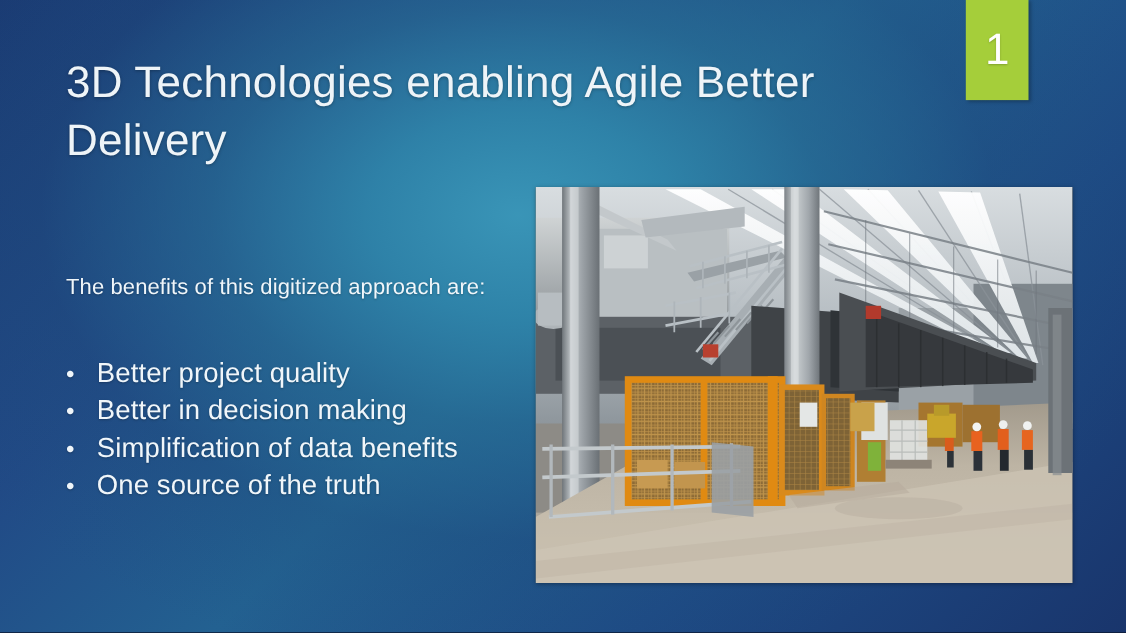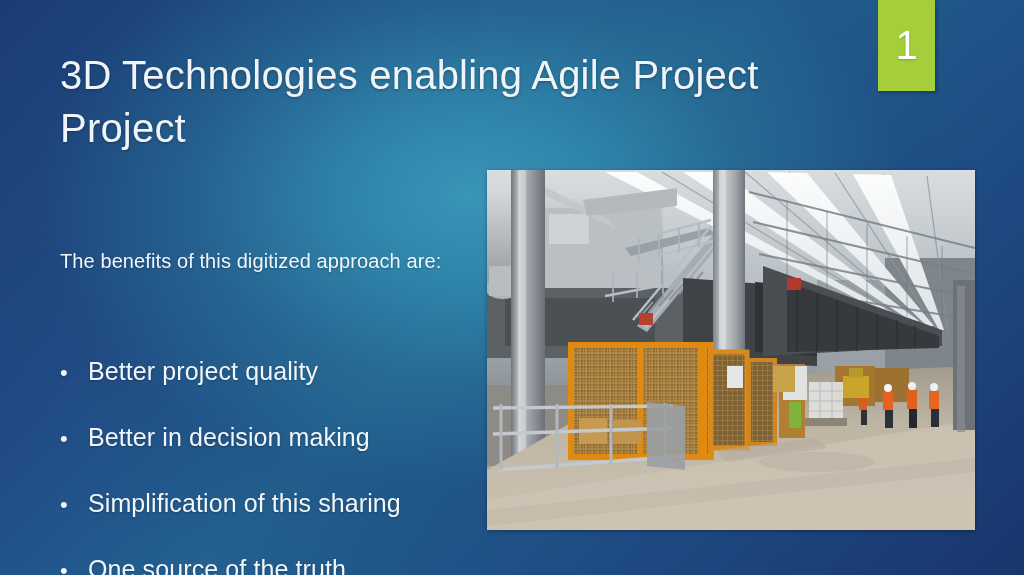--- a/index.html
+++ b/index.html
@@ -89,21 +89,21 @@
     letter-spacing: 0.1px;
     text-shadow: 0 1px 2px rgba(0,0,0,0.26);
   }
   .bullet-list .dot {
     flex: 0 0 auto;
     width: 28px;
     color: #f0f6fa;
     font-size: 22px;
     line-height: 1.36;
   }
-  .bullet-list .txt { flex: 1 1 auto; margin-top: 32px; }
+  .bullet-list .txt { flex: 1 1 auto; }
 
   
   .photo {
     position: absolute;
     left: 487px;
     top: 170px;
     width: 488px;
     height: 360px;
     overflow: hidden;
     background: #8d8b86;
@@ -113,36 +113,36 @@
 </style>
 </head>
 <body>
 
 <div class="slide">
 
   <div class="number-badge">
     <span class="num">1</span>
   </div>
 
-  <h1 class="slide-title">3D Technologies enabling Agile Project Project</h1>
+  <h1 class="slide-title">3D Technologies enabling Agile Better Delivery</h1>
 
   <p class="body-intro">The benefits of this digitized approach are:</p>
 
   <ul class="bullet-list">
     <li>
       <span class="dot">•</span>
       <span class="txt">Better project quality</span>
     </li>
     <li>
       <span class="dot">•</span>
       <span class="txt">Better in decision making</span>
     </li>
     <li>
       <span class="dot">•</span>
-      <span class="txt">Simplification of this sharing</span>
+      <span class="txt">Simplification of data benefits</span>
     </li>
     <li>
       <span class="dot">•</span>
       <span class="txt">One source of the truth</span>
     </li>
   </ul>
 
   <div class="photo">
     <svg viewBox="0 0 488 360" preserveAspectRatio="none" aria-hidden="true">
       <defs>

